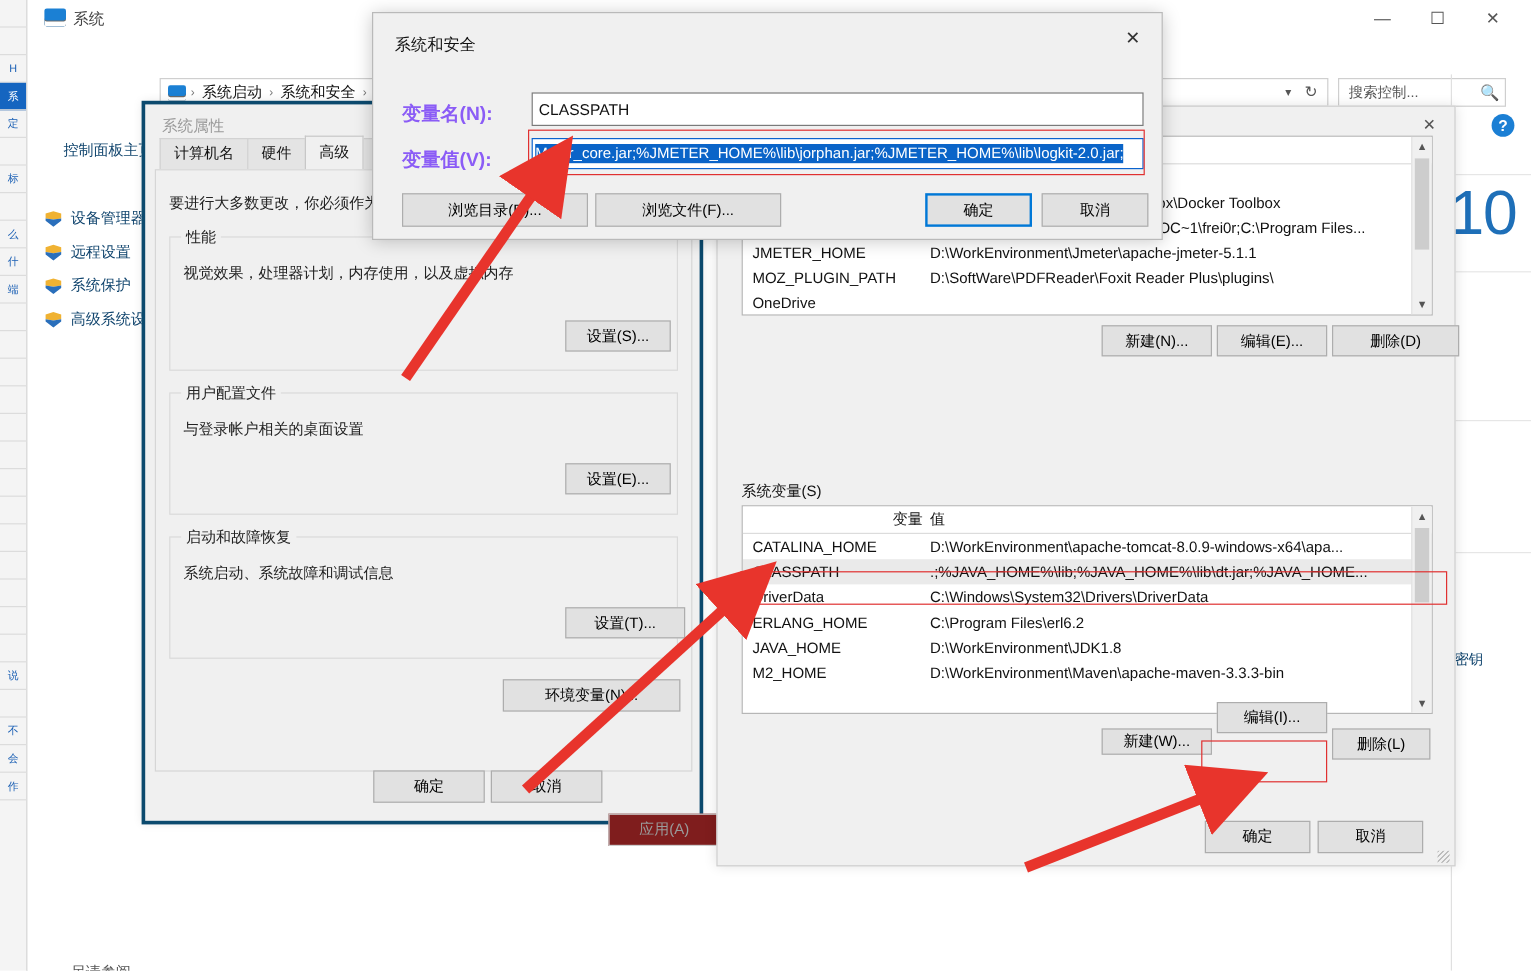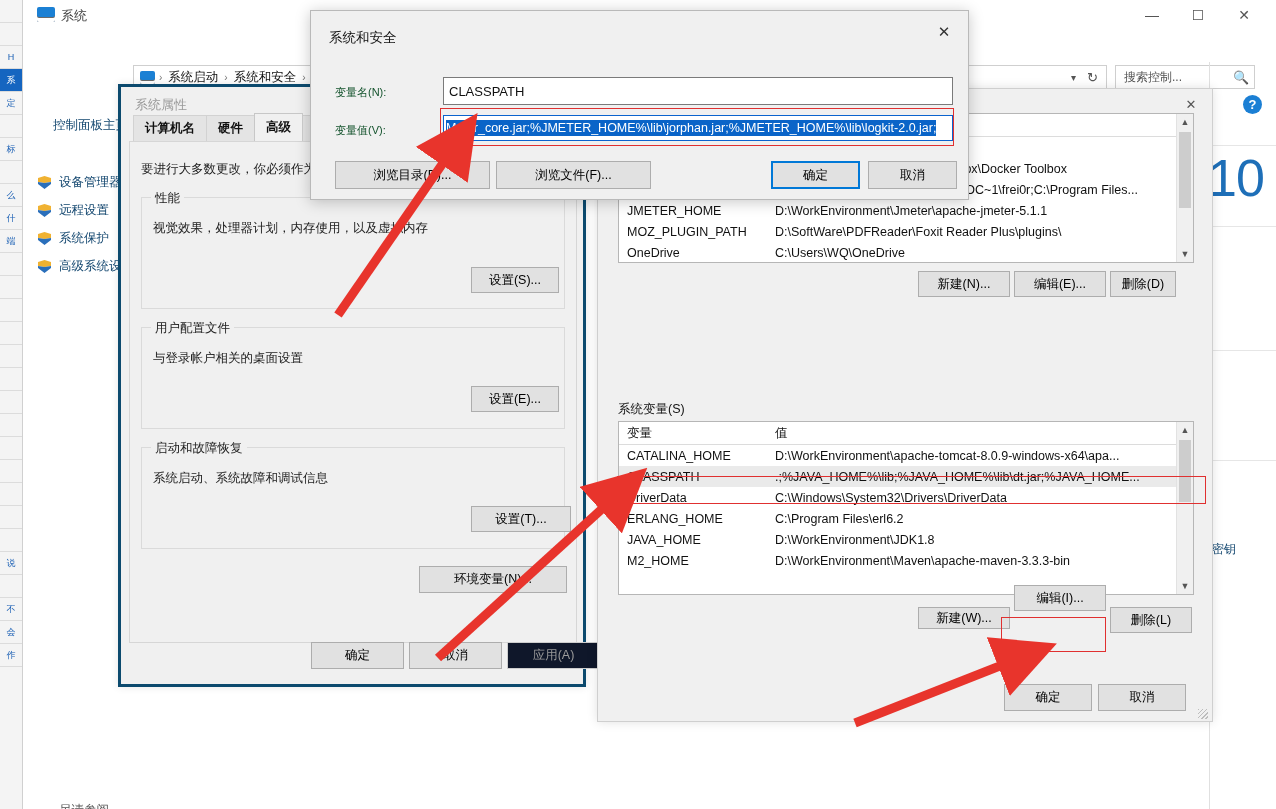--- a/index.html
+++ b/index.html
@@ -64,56 +64,56 @@
   #prodkey{left:1200px;top:541px;font-size:12px;color:#11456e;white-space:nowrap;}
   .faintline{background:#e6e6e6;height:1px;}
 
   
   #sysprop{left:118px;top:84px;width:462px;height:597px;background:#f0f0f0;border:3px solid #0c4a6e;
     box-shadow:0 0 8px rgba(0,0,0,.10);}
   #sysprop-title{left:14px;top:9px;font-size:13px;color:#9a9a9a;}
   #sysprop-close{right:8px;top:4px;width:34px;height:22px;display:flex;align-items:center;justify-content:center;color:#555;font-size:13px;position:absolute;}
   #tabstrip{left:12px;top:28px;width:438px;height:26px;}
   .tab{float:left;height:26px;padding:0 11px;display:flex;align-items:center;font-size:12.5px;color:#111;
-    background:#e4e4e4;border:1px solid #d2d2d2;border-bottom:none;margin-right:-1px;box-sizing:border-box;font-weight:bold;}
+    background:#e4e4e4;border:1px solid #d2d2d2;border-bottom:none;margin-right:-1px;box-sizing:border-box;}
   .tab.active{background:#f0f0f0;border-color:#c7c7c7;height:28px;margin-top:-2px;position:relative;z-index:2;}
   #tabpage{left:8px;top:54px;width:446px;height:500px;background:#f0f0f0;border:1px solid #d6d6d6;}
   #tab-desc{left:20px;top:74px;font-size:12.5px;color:#222;}
 
   .group{position:absolute;border:1px solid #dadada;background:#f0f0f0;}
   .group-title{position:absolute;background:#f0f0f0;padding:0 4px;font-size:12.5px;color:#222;}
   .group-text{position:absolute;font-size:12.5px;color:#222;}
   .btn{position:absolute;background:#e1e1e1;border:1px solid #adadad;font-size:12.5px;color:#000;
     display:flex;align-items:center;justify-content:center;box-sizing:border-box;}
-  .btn.disabled{color:#9a9a9a;background:#0f172a;border-color:#cdcdcd;}
+  .btn.disabled{color:#9a9a9a;background:#7f1d1d;border-color:#cdcdcd;margin-top:36px;}
   .btn.default{border:2px solid #0078d7;background:#e1e1e1;}
 
   
   #envwin{left:597px;top:88px;width:614px;height:632px;background:#f0f0f0;border:1px solid #cfcfcf;
     box-shadow:0 0 10px rgba(0,0,0,.12);}
   #envwin-close{position:absolute;right:4px;top:4px;width:34px;height:22px;display:flex;align-items:center;justify-content:center;color:#555;font-size:13px;}
   .sect-label{position:absolute;font-size:12.5px;color:#111;}
   .lv{position:absolute;background:#fff;border:1px solid #b6b6b6;overflow:hidden;}
   .lv-head{height:22px;border-bottom:1px solid #dcdcdc;display:flex;align-items:center;background:#fff;}
-  .lv-head .c1{width:150px;padding-left:8px;font-size:12.5px;color:#111;box-sizing:border-box;}
+  .lv-head .c1{width:150px;padding-left:8px;font-size:12.5px;color:#111;box-sizing:border-box;text-align:right;}
   .lv-head .c2{flex:1;padding-left:6px;font-size:12.5px;color:#111;box-sizing:border-box;}
   .lv-row{height:21px;display:flex;align-items:center;font-size:12.5px;color:#111;white-space:nowrap;}
   .lv-row.sel{background:#eaeaea;}
   .lv-row .c1{width:150px;padding-left:8px;box-sizing:border-box;overflow:hidden;text-overflow:ellipsis;}
   .lv-row .c2{flex:1;padding-left:6px;box-sizing:border-box;overflow:hidden;text-overflow:ellipsis;}
   .sbar{position:absolute;right:0;top:0;width:16px;bottom:0;background:#f0f0f0;border-left:1px solid #e2e2e2;}
   .sbar .arw{height:16px;display:flex;align-items:center;justify-content:center;font-size:9px;color:#555;}
   .sbar .thumb{position:absolute;left:2px;width:12px;background:#cdcdcd;}
 
   
   #editwin{left:310px;top:10px;width:657px;height:188px;background:#f0f0f0;border:1px solid #b9b9b9;
     box-shadow:0 2px 14px rgba(0,0,0,.22);}
   #editwin-title{left:18px;top:18px;font-size:13.5px;color:#111;}
   #editwin-close{position:absolute;right:6px;top:8px;width:36px;height:26px;display:flex;align-items:center;justify-content:center;color:#333;font-size:15px;}
-  .fld-label{position:absolute;font-size:11px;color:#14532d;}
+  .fld-label{position:absolute;font-size:16px;color:#8b5cf6;font-weight:bold;}
   .txtinput{position:absolute;background:#fff;border:1px solid #7a7a7a;font-size:13px;color:#111;
     display:flex;align-items:center;padding-left:5px;box-sizing:border-box;}
   #val-input{border:1px solid #0b63ce;}
   #val-sel{background:#0a64c8;color:#fff;white-space:nowrap;overflow:hidden;font-size:12.5px;padding:1px 0;}
 
   
   .redbox{position:absolute;border:1.5px solid #e03030;pointer-events:none;}
 
   
   #arrows{left:0;top:0;width:1276px;height:809px;pointer-events:none;}
@@ -300,33 +300,32 @@
     <div class="lv-row">
       <div class="c1">JMETER_HOME</div>
       <div class="c2">D:\WorkEnvironment\Jmeter\apache-jmeter-5.1.1</div>
     </div>
     <div class="lv-row">
       <div class="c1">MOZ_PLUGIN_PATH</div>
       <div class="c2">D:\SoftWare\PDFReader\Foxit Reader Plus\plugins\</div>
     </div>
     <div class="lv-row">
       <div class="c1">OneDrive</div>
-      <div class="c2">C:\Users\WQ\OneDrive</div>
     </div>
 
     <div class="sbar">
       <div class="arw">▲</div>
       <div class="thumb" style="top:18px;height:76px"></div>
       <div class="arw" style="position:absolute;bottom:0;left:0;right:0">▼</div>
     </div>
   </div>
 
   <div class="btn" style="left:320px;top:182px;width:92px;height:26px">新建(N)...</div>
   <div class="btn" style="left:416px;top:182px;width:92px;height:26px">编辑(E)...</div>
-  <div class="btn" style="left:512px;top:182px;width:66px;height:26px">删除(D)</div>
+  <div class="btn" style="left:512px;top:182px;width:106px;height:26px">删除(D)</div>
 
   <div class="sect-label" style="left:20px;top:312px">系统变量(S)</div>
   <div class="lv" style="left:20px;top:332px;width:574px;height:172px">
     <div class="lv-head">
       <div class="c1">变量</div>
       <div class="c2">值</div>
     </div>
     <div class="lv-row">
       <div class="c1">CATALINA_HOME</div>
       <div class="c2">D:\WorkEnvironment\apache-tomcat-8.0.9-windows-x64\apa...</div>

